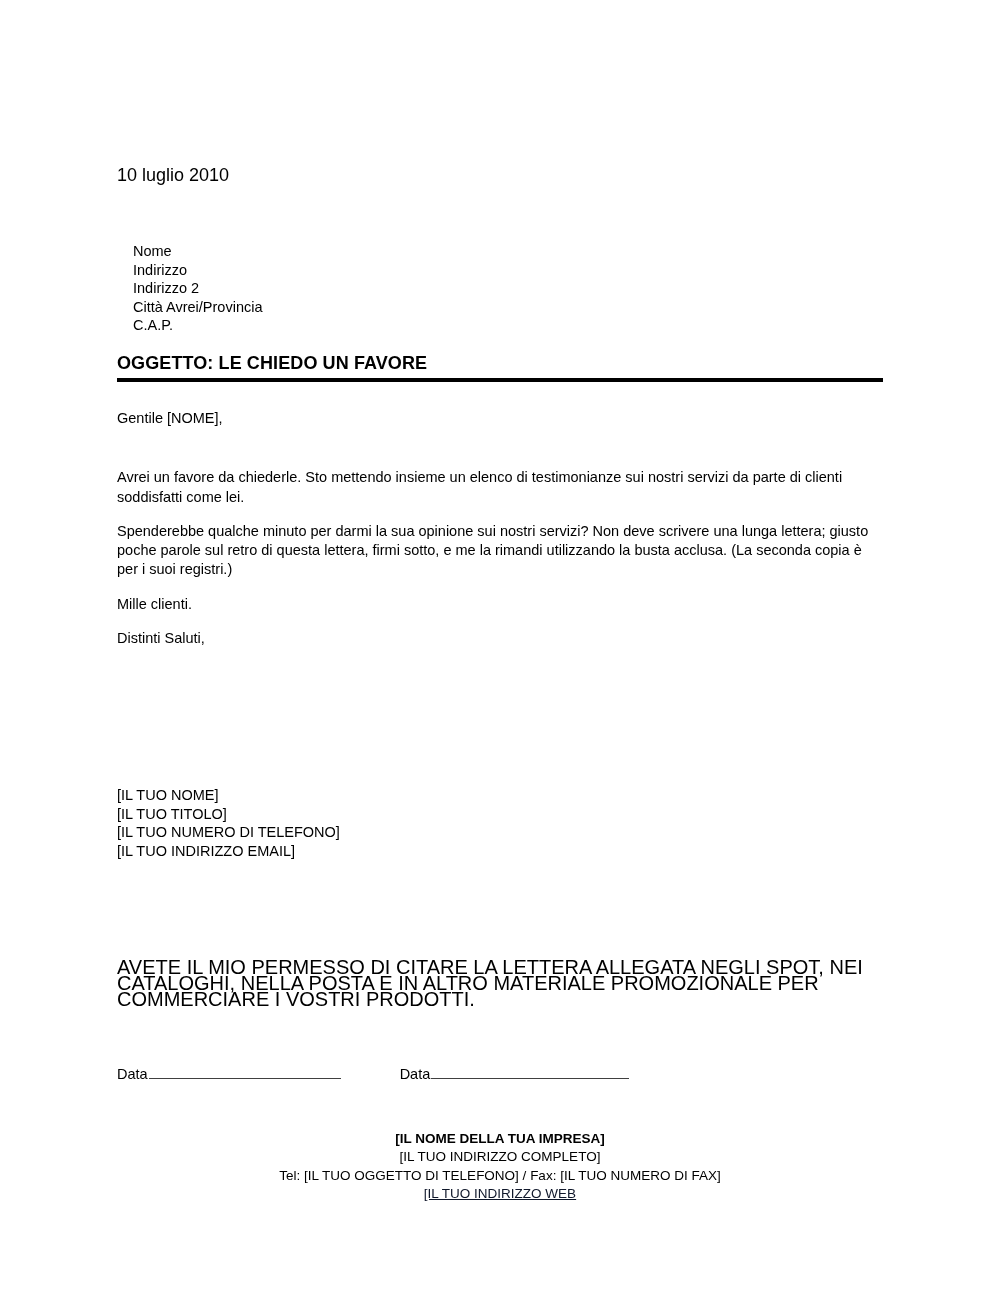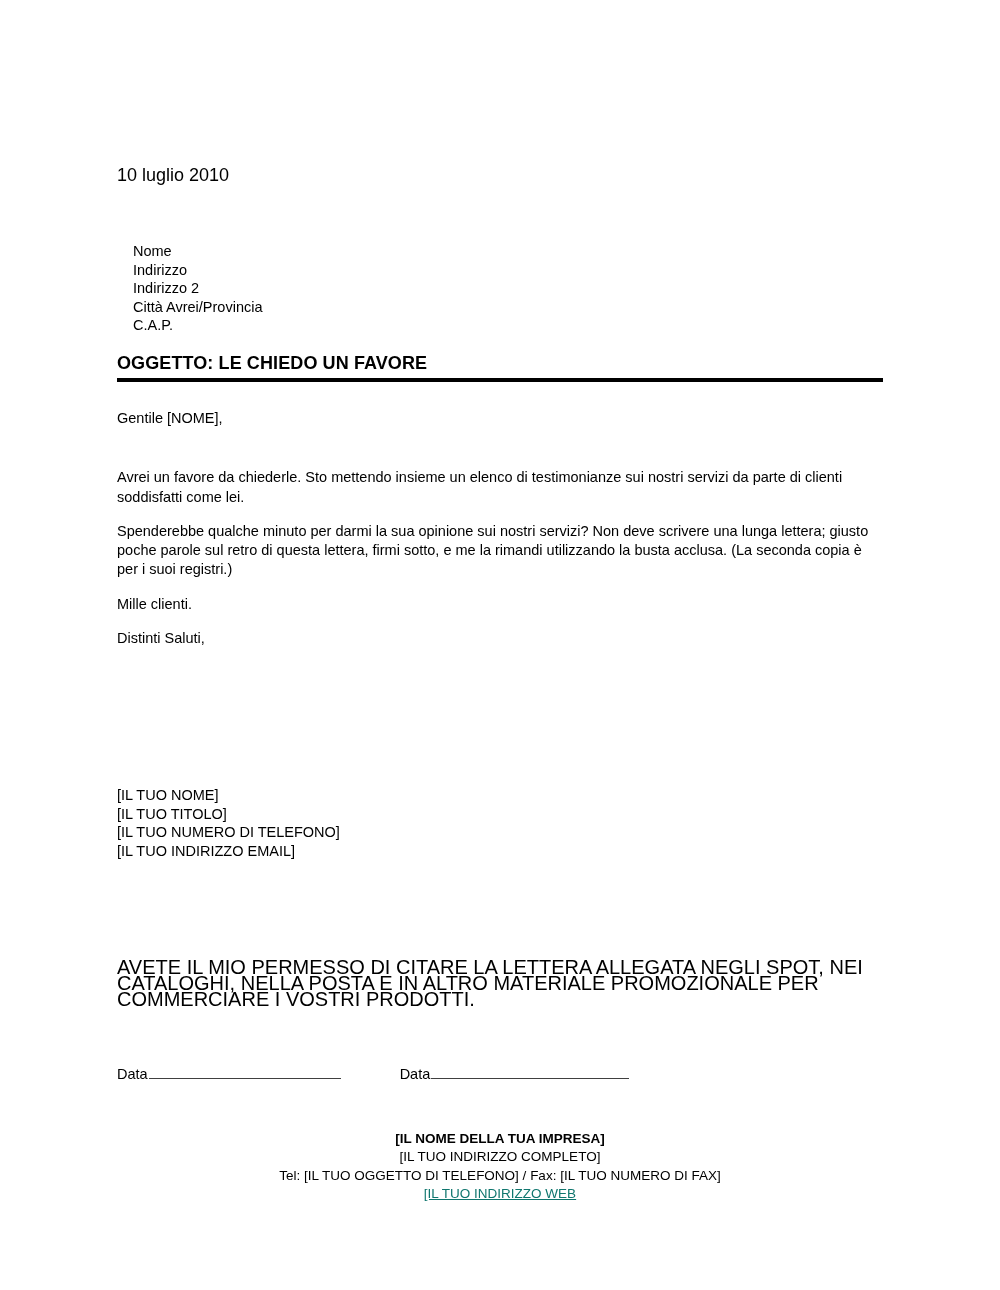--- a/index.html
+++ b/index.html
@@ -133,21 +133,21 @@
     text-align: center;
     font-size: 13.5px;
     line-height: 18.4px;
   }
   .footer-line { white-space: nowrap; }
   .footer-line.company {
     font-weight: bold;
     font-size: 13.5px;
   }
   .footer-link {
-    color: #0f766e;
+    color: #0f172a;
     text-decoration: underline;
     cursor: pointer;
   }
 </style>
 </head>
 <body>
 
 <div class="page">
   <div class="content">
 

